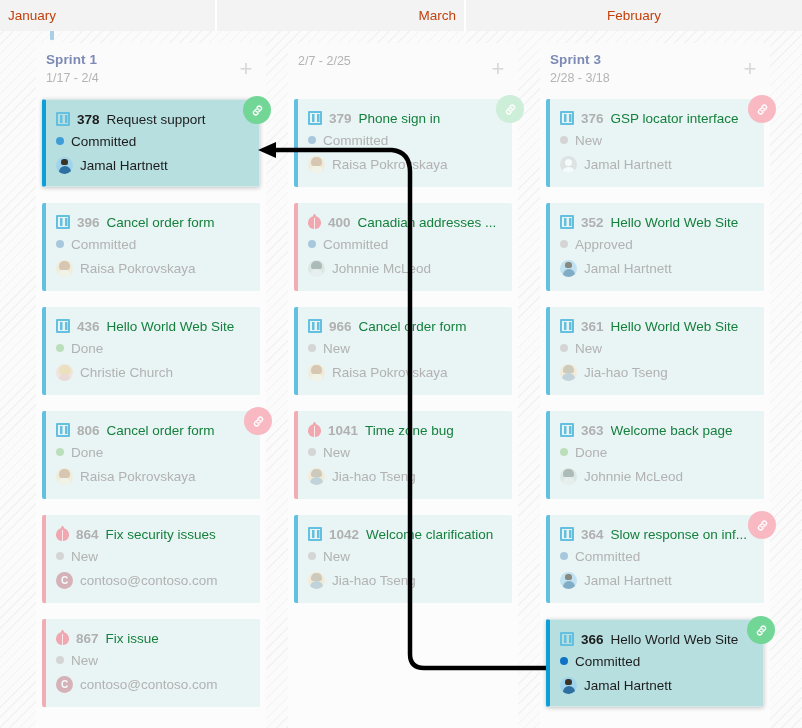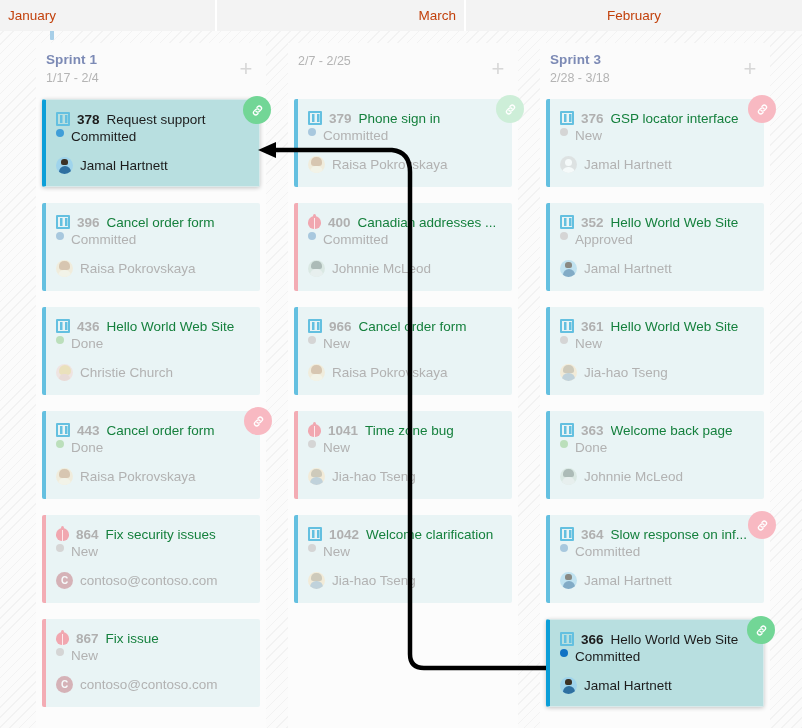--- a/index.html
+++ b/index.html
@@ -128,21 +128,21 @@
   .ico-bug::after{
     content:"";position:absolute;left:6px;top:2px;width:1px;height:11px;
     background:#fde9ec;
   }
   .wi-id{font-size:13.5px;color:#b0b0b0;font-weight:700;margin-right:7px;}
   .wi-title{font-size:13.5px;color:#15803d;white-space:nowrap;overflow:hidden;
             text-overflow:ellipsis;max-width:158px;}
   .card.sel .wi-id{color:#1c1c1c;}
   .card.sel .wi-title{color:#1c1c1c;}
 
-  .card-line2{display:flex;height:24px;}
+  .card-line2{display:flex;align-items:center;height:24px;}
   .state-dot{width:8px;height:8px;border-radius:50%;margin-right:7px;flex:none;}
   .state-text{font-size:13.5px;color:#b2b2b2;}
   .card.sel .state-text{color:#1c1c1c;}
 
   .card-line3{display:flex;align-items:center;height:24px;}
   .avatar{
     width:17px;height:17px;border-radius:50%;margin-right:7px;flex:none;
     position:relative;overflow:hidden;opacity:.55;
   }
   .card.sel .avatar{opacity:1;}
@@ -271,21 +271,21 @@
         </div>
         <div class="card">
           <div class="link-badge red dim">
             <svg width="15" height="15" viewBox="0 0 24 24" fill="none" stroke="#ffffff" stroke-width="2.1" stroke-linecap="round">
               <path d="M9.5 13.2a3.6 3.6 0 0 0 5.3.4l2.6-2.6a3.6 3.6 0 0 0-5.1-5.1l-1.2 1.2"></path>
               <path d="M14.5 10.8a3.6 3.6 0 0 0-5.3-.4l-2.6 2.6a3.6 3.6 0 0 0 5.1 5.1l1.2-1.2"></path>
             </svg>
           </div>
           <div class="card-line1">
             <span class="wi-icon ico-story"></span>
-            <span class="wi-id">443</span>
+            <span class="wi-id">806</span>
             <span class="wi-title">Cancel order form</span>
           </div>
           <div class="card-line2">
             <span class="state-dot" style="background:#bbdfbb"></span>
             <span class="state-text">Done</span>
           </div>
           <div class="card-line3">
             <span class="avatar av-raisa"></span>
             <span class="person-name">Raisa Pokrovskaya</span>
           </div>

